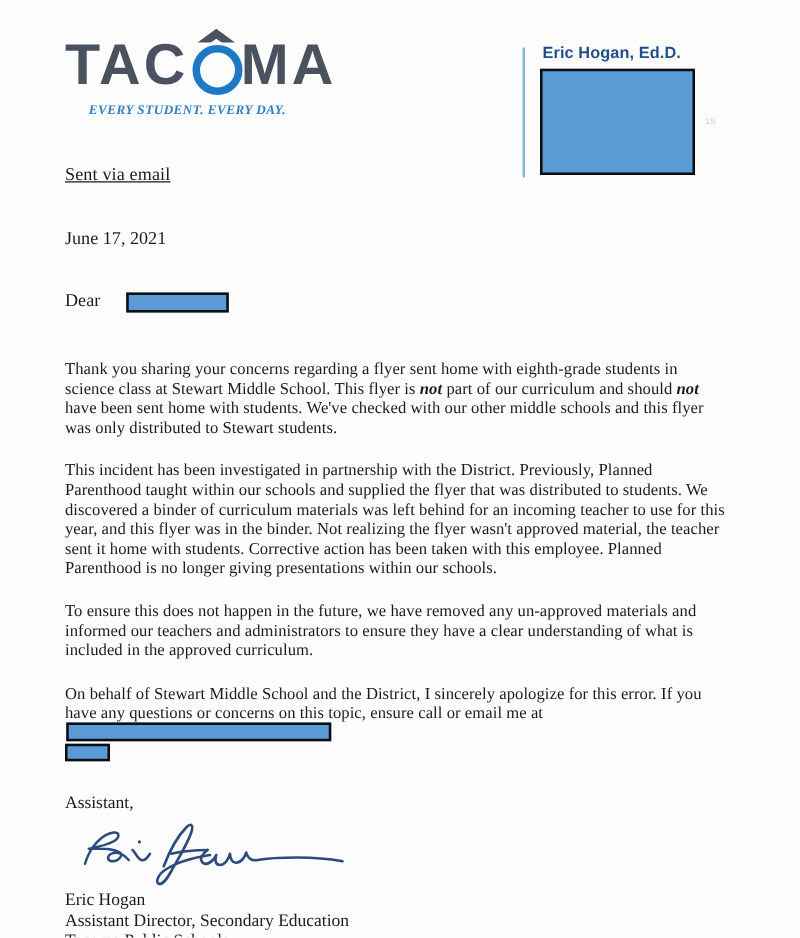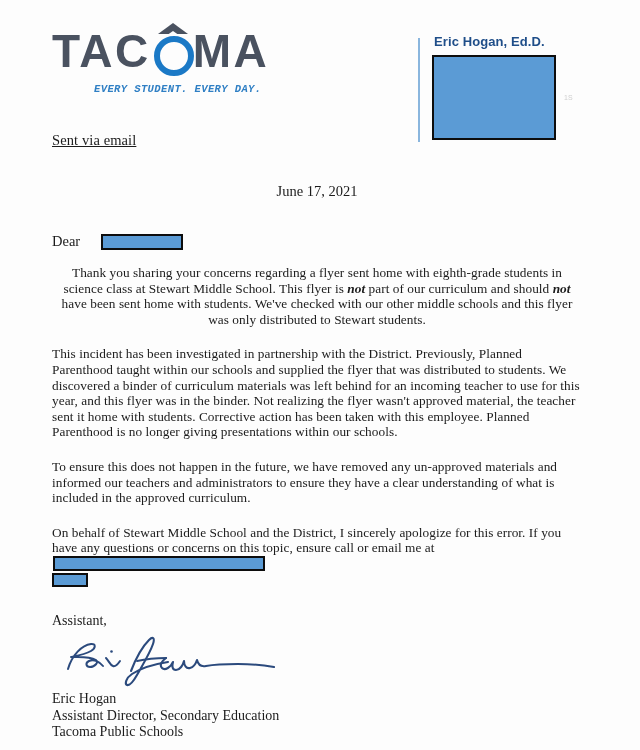--- a/index.html
+++ b/index.html
@@ -87,28 +87,28 @@
     font-family: "Liberation Sans", "DejaVu Sans", sans-serif;
     font-weight: 700;
     font-size: 20px;
     letter-spacing: 6.5px;
     color: #4a5260;
     margin-top: 3px;
     white-space: nowrap;
   }
   .logo-tag {
     display: block;
-    font-family: Liberation Mono, monospace;
+    font-family: Liberation Serif, serif;
     font-weight: 700;
     font-style: italic;
     font-size: 10.5px;
     letter-spacing: 0.4px;
     color: #2f7fc4;
     margin-top: 5px;
-    margin-left: 42px;
+    margin-left: 19px;
     white-space: nowrap;
   }
 
   
   .contact-block {
     position: absolute;
     left: 418px;
     top: 34px;
     width: 175px;
     height: 112px;
@@ -165,42 +165,41 @@
     width: 530px;
   }
   .sent-via {
     font-size: 14.5px;
     text-decoration: underline;
     letter-spacing: 0.1px;
   }
   .date-line {
     margin-top: 34px;
     font-size: 14.5px;
-    text-align: center;
   }
   .salutation {
     margin-top: 33px;
     font-size: 14.5px;
     display: flex;
     align-items: center;
     gap: 21px;
   }
   .salutation .redaction {
     width: 82px;
     height: 16px;
   }
 
   .para {
     margin-top: 19px;
     font-size: 13.3px;
     line-height: 15.6px;
     text-align: left;
     letter-spacing: 0.05px;
   }
-  .para.first { margin-top: 15px; text-align: center; }
+  .para.first { margin-top: 37px; }
   .para em.bi {
     font-style: italic;
     font-weight: 700;
   }
   .inline-redaction {
     width: 212px;
     height: 15px;
     margin: 0 0 0 1px;
     position: relative;
     top: -1px;

